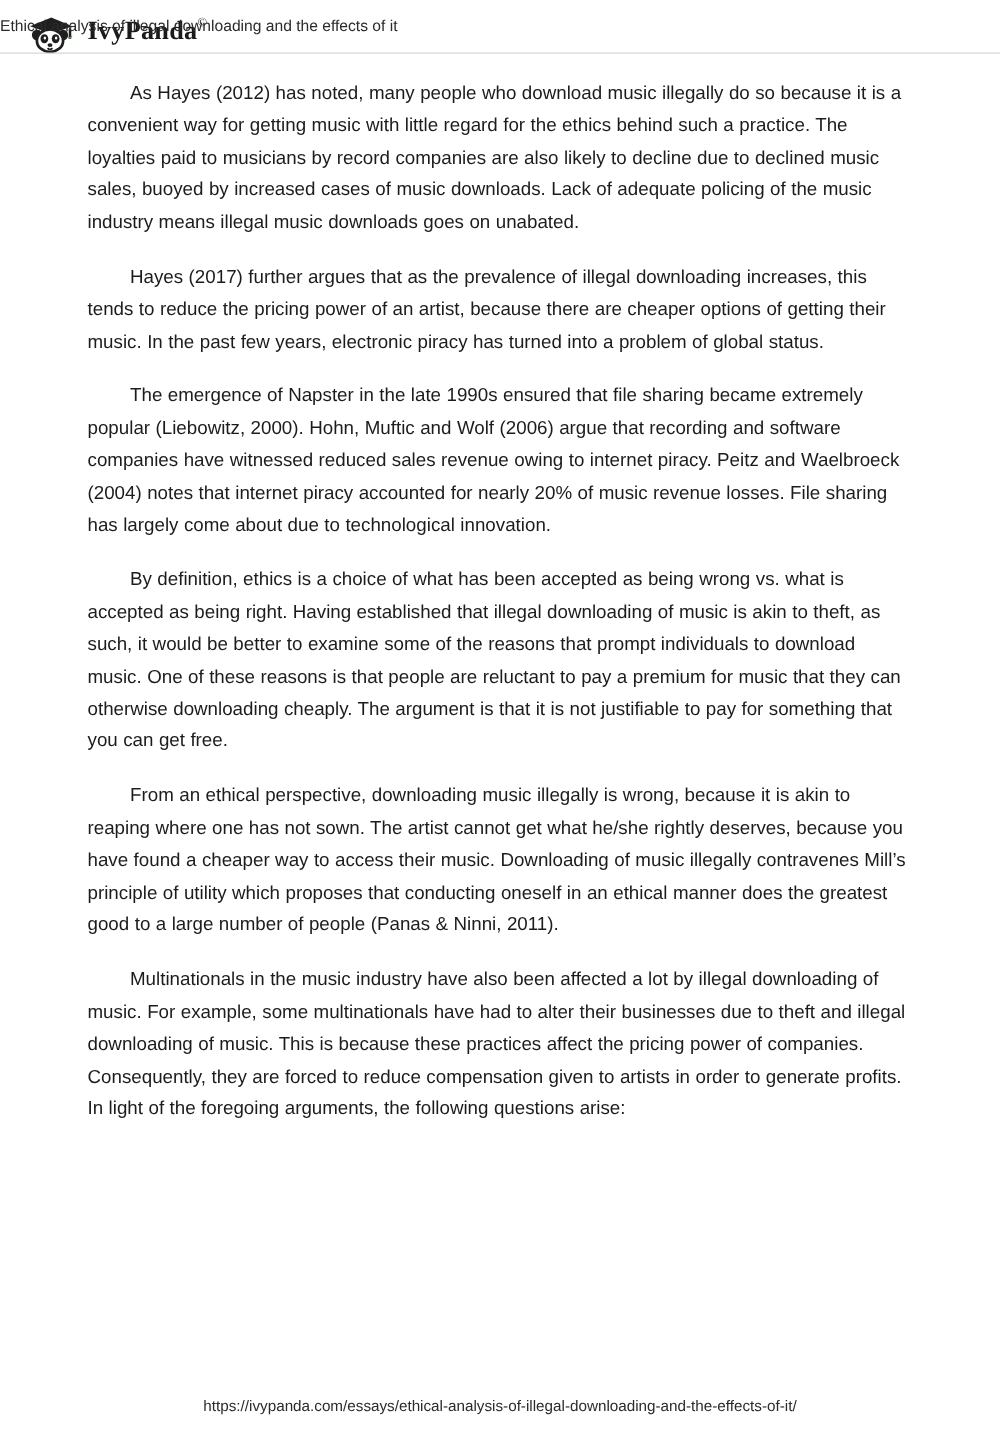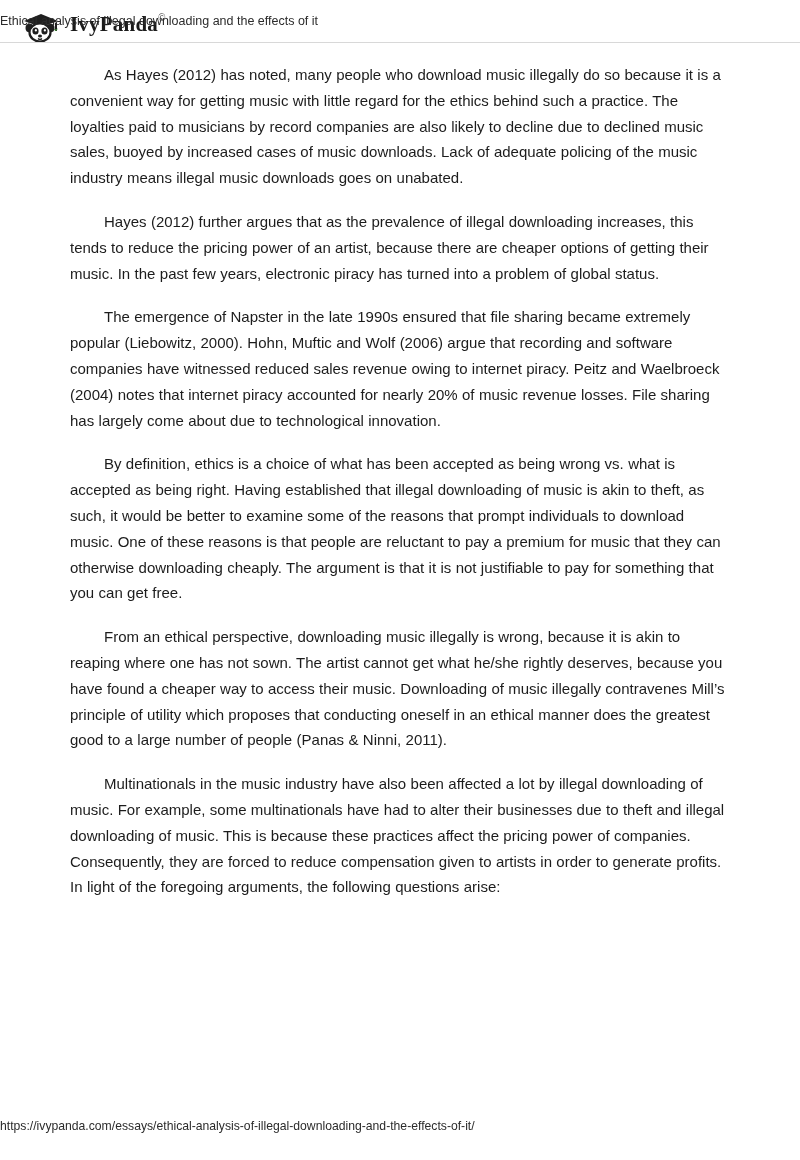--- a/index.html
+++ b/index.html
@@ -91,21 +91,21 @@
     margin: 0 0 18px 0;
     text-align: left;
     word-spacing: 0.2px;
   }
   
   .footer {
     position: absolute;
     bottom: 26px;
     left: 0;
     width: 800px;
-    text-align: left;
+    text-align: center;
   }
   .footer-link {
     font-size: 12.2px;
     color: #2b2b2b;
     text-decoration: none;
     font-family: "Liberation Sans", sans-serif;
   }
 </style>
 </head>
 <body>
@@ -129,21 +129,21 @@
         <path d="M16 26.5 q2 2 4 0" fill="none" stroke="#1f1f1f" stroke-width="1.3"></path>
       </svg>
       <div class="brand-text"><span>IvyPanda</span><sup>©</sup></div>
     </div>
     <div class="header-title">Ethical analysis of illegal downloading and the effects of it</div>
     <div class="header-rule"></div>
   </div>
 
   <div class="content">
     <p class="para">As Hayes (2012) has noted, many people who download music illegally do so because it is a convenient way for getting music with little regard for the ethics behind such a practice. The loyalties paid to musicians by record companies are also likely to decline due to declined music sales, buoyed by increased cases of music downloads. Lack of adequate policing of the music industry means illegal music downloads goes on unabated.</p>
-    <p class="para">Hayes (2012) further argues that as the prevalence of illegal downloading increases, this tends to reduce the pricing power of an artist, because there are cheaper options of getting their music. In the past few years, electronic piracy has turned into a problem of global status.</p>
+    <p class="para">Hayes (2017) further argues that as the prevalence of illegal downloading increases, this tends to reduce the pricing power of an artist, because there are cheaper options of getting their music. In the past few years, electronic piracy has turned into a problem of global status.</p>
     <p class="para">The emergence of Napster in the late 1990s ensured that file sharing became extremely popular (Liebowitz, 2000). Hohn, Muftic and Wolf (2006) argue that recording and software companies have witnessed reduced sales revenue owing to internet piracy. Peitz and Waelbroeck (2004) notes that internet piracy accounted for nearly 20% of music revenue losses. File sharing has largely come about due to technological innovation.</p>
     <p class="para">By definition, ethics is a choice of what has been accepted as being wrong vs. what is accepted as being right. Having established that illegal downloading of music is akin to theft, as such, it would be better to examine some of the reasons that prompt individuals to download music. One of these reasons is that people are reluctant to pay a premium for music that they can otherwise downloading cheaply. The argument is that it is not justifiable to pay for something that you can get free.</p>
     <p class="para">From an ethical perspective, downloading music illegally is wrong, because it is akin to reaping where one has not sown. The artist cannot get what he/she rightly deserves, because you have found a cheaper way to access their music. Downloading of music illegally contravenes Mill’s principle of utility which proposes that conducting oneself in an ethical manner does the greatest good to a large number of people (Panas &amp; Ninni, 2011).</p>
     <p class="para">Multinationals in the music industry have also been affected a lot by illegal downloading of music. For example, some multinationals have had to alter their businesses due to theft and illegal downloading of music. This is because these practices affect the pricing power of companies. Consequently, they are forced to reduce compensation given to artists in order to generate profits. In light of the foregoing arguments, the following questions arise:</p>
   </div>
 
   <div class="footer">
     <a class="footer-link" href="#">https://ivypanda.com/essays/ethical-analysis-of-illegal-downloading-and-the-effects-of-it/</a>
   </div>
 

